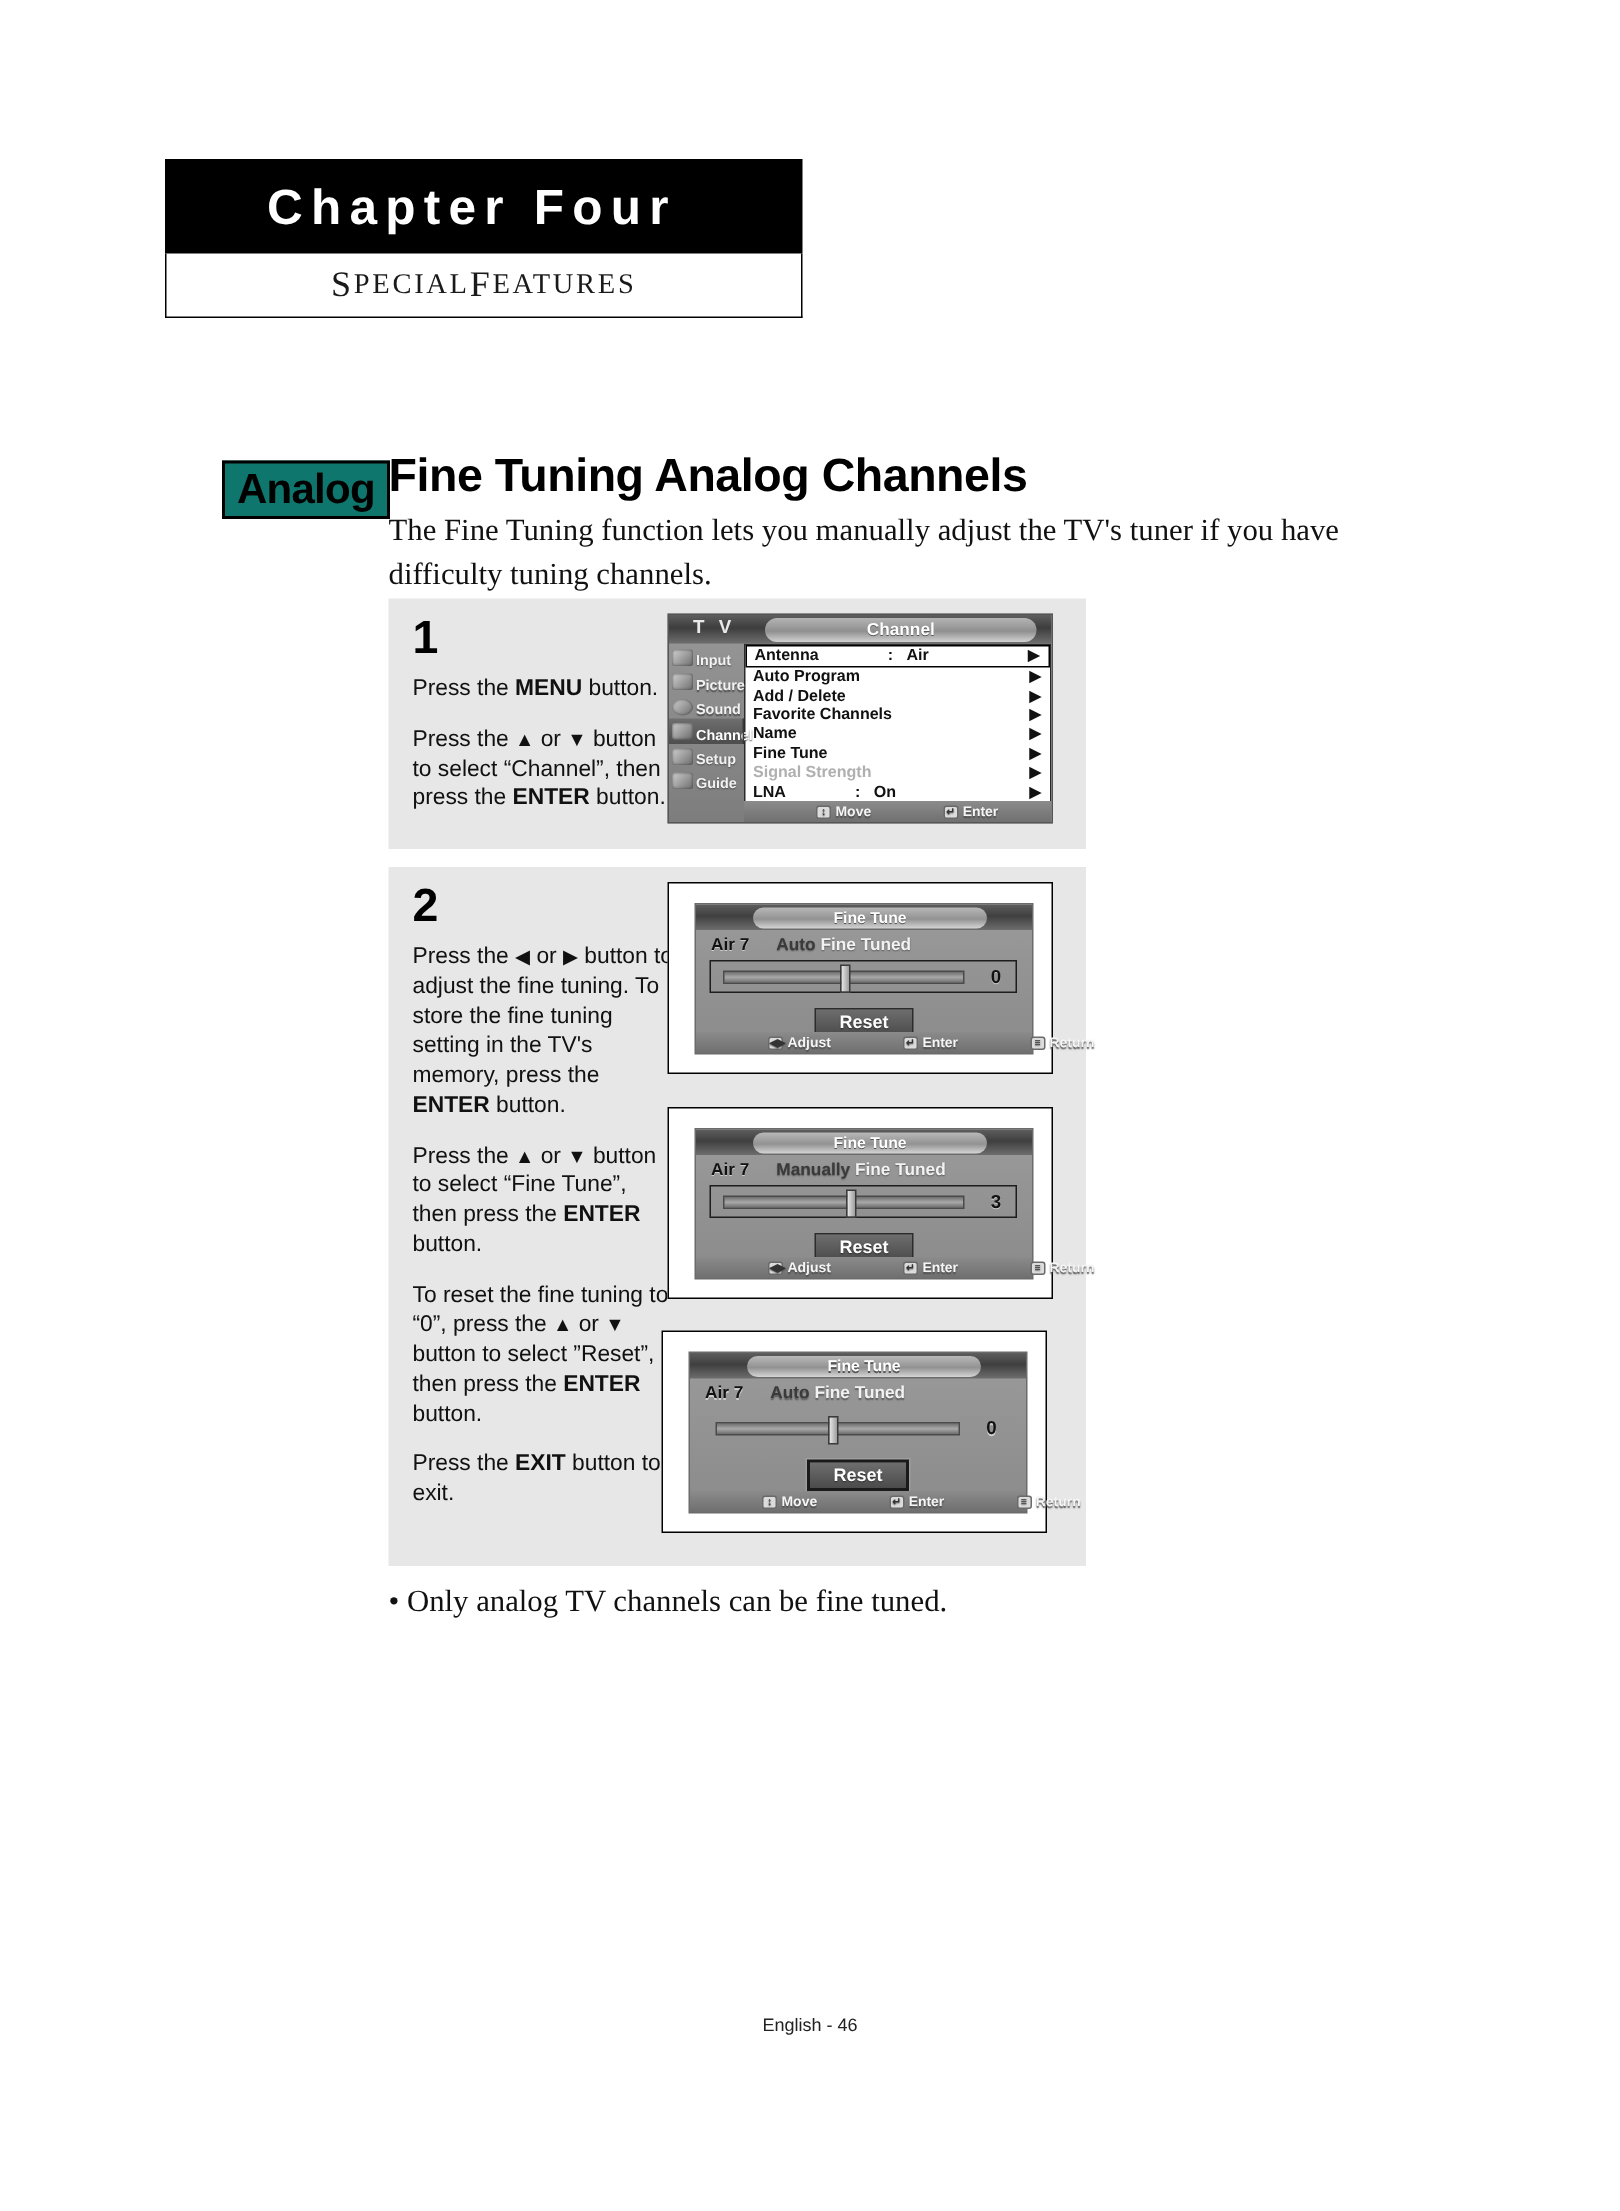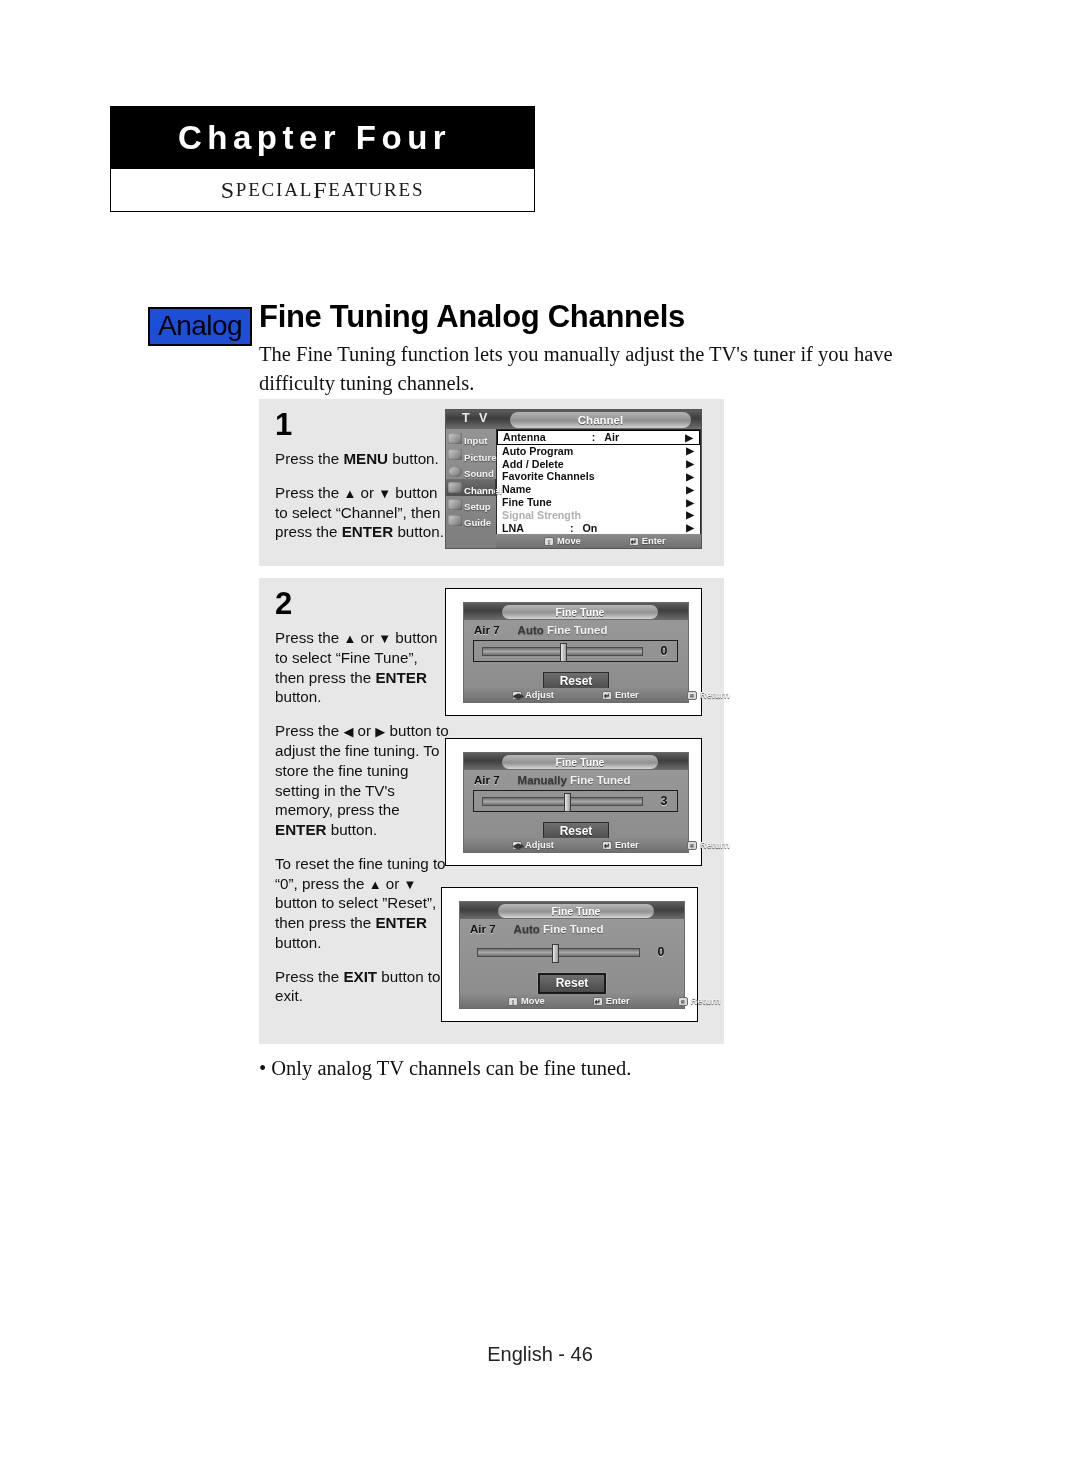--- a/index.html
+++ b/index.html
@@ -24,23 +24,23 @@
     border:1.5px solid #000; border-top:none;
     height:43px; display:flex; align-items:center; justify-content:center;
     font-family:"Liberation Serif", serif;
     font-size:19px; letter-spacing:1.8px; color:#1a1a1a;
   }
   .smallcaps-first { font-size:24px; }
 
   
   .analog-badge {
     position:absolute; left:148px; top:307px;
-    border:2px solid #000; background:#1d4ed8;
+    border:2px solid #000; background:#0f766e;
     padding:2px 8px 4px 8px;
-    font-size:28px; font-weight:normal; letter-spacing:-0.5px;
+    font-size:28px; font-weight:bold; letter-spacing:-0.5px;
     line-height:1.05;
   }
   .page-title {
     position:absolute; left:259px; top:299px;
     font-size:31px; font-weight:bold; letter-spacing:-0.3px;
   }
   .intro-text {
     position:absolute; left:259px; top:340px; width:660px;
     font-family:"Liberation Serif", serif;
     font-size:20.5px; line-height:1.42; color:#111;
@@ -217,21 +217,21 @@
     text-shadow:0 1px 1px #4d4d4d;
   }
 
   
   .note-line {
     position:absolute; left:259px; top:1057px;
     font-family:"Liberation Serif", serif; font-size:20.5px; color:#111;
   }
   .page-footer {
     position:absolute; left:0; right:0; top:1343px;
-    text-align:center; font-size:20px; color:#222;
+    text-align:center; font-size:12px; color:#222;
   }
 </style>
 </head>
 <body>
 
 <div class="chapter-header">
   <div class="chapter-bar">Chapter Four</div>
   <div class="chapter-sub">
     <span class="smallcaps-first">S</span>
       <span>PECIAL </span>
@@ -341,22 +341,22 @@
           </div>
       </div>
     </div>
   </div>
 </div>
 
 <div class="step-panel" id="step2-panel">
   <div class="step-left">
     <div class="step-num">2</div>
     <div class="step-text">
+      <p><span>Press the </span><span class="arrow-g">◀</span><span> or </span><span class="arrow-g">▶</span><span> button to adjust the fine tuning. To store the fine tuning setting in the TV's memory, press the </span><b>ENTER</b><span> button.</span></p>
       <p><span>Press the </span><span class="arrow-g">▲</span><span> or </span><span class="arrow-g">▼</span><span> button to select “Fine Tune”, then press the </span><b>ENTER</b><span> button.</span></p>
-      <p><span>Press the </span><span class="arrow-g">◀</span><span> or </span><span class="arrow-g">▶</span><span> button to adjust the fine tuning. To store the fine tuning setting in the TV's memory, press the </span><b>ENTER</b><span> button.</span></p>
       <p><span>To reset the fine tuning to “0”, press the </span><span class="arrow-g">▲</span><span> or </span><span class="arrow-g">▼</span><span> button to select ”Reset”, then press the </span><b>ENTER</b><span> button.</span></p>
       <p><span>Press the </span><b>EXIT</b><span> button to exit.</span></p>
     </div>
   </div>
   <div class="step-right" id="ft-figures">
       <div class="ft-wrap" id="ft1">
         <div class="ft-screen">
           <div class="ft-topbar">
             <div class="ft-pill">Fine Tune</div>
           </div>

